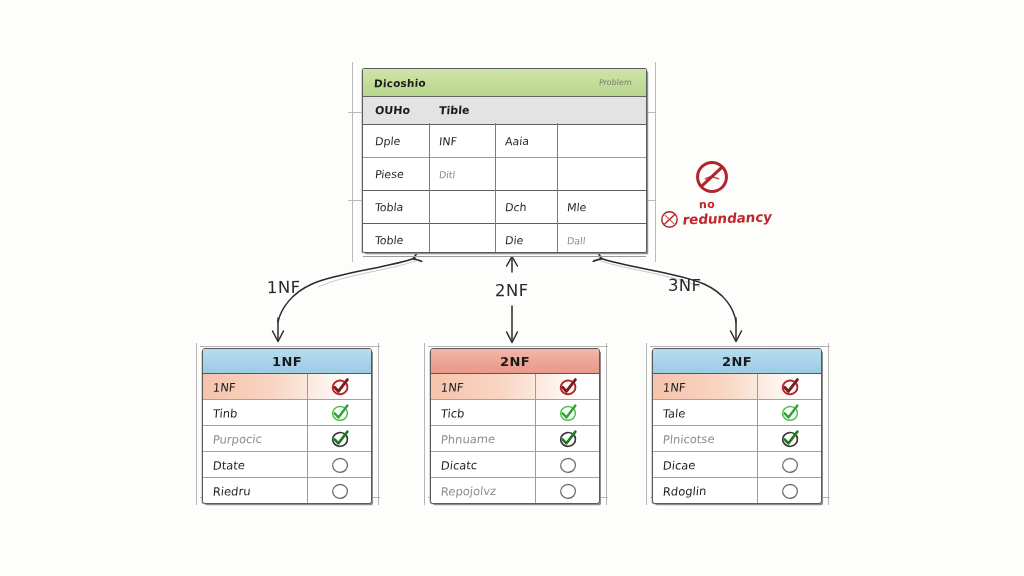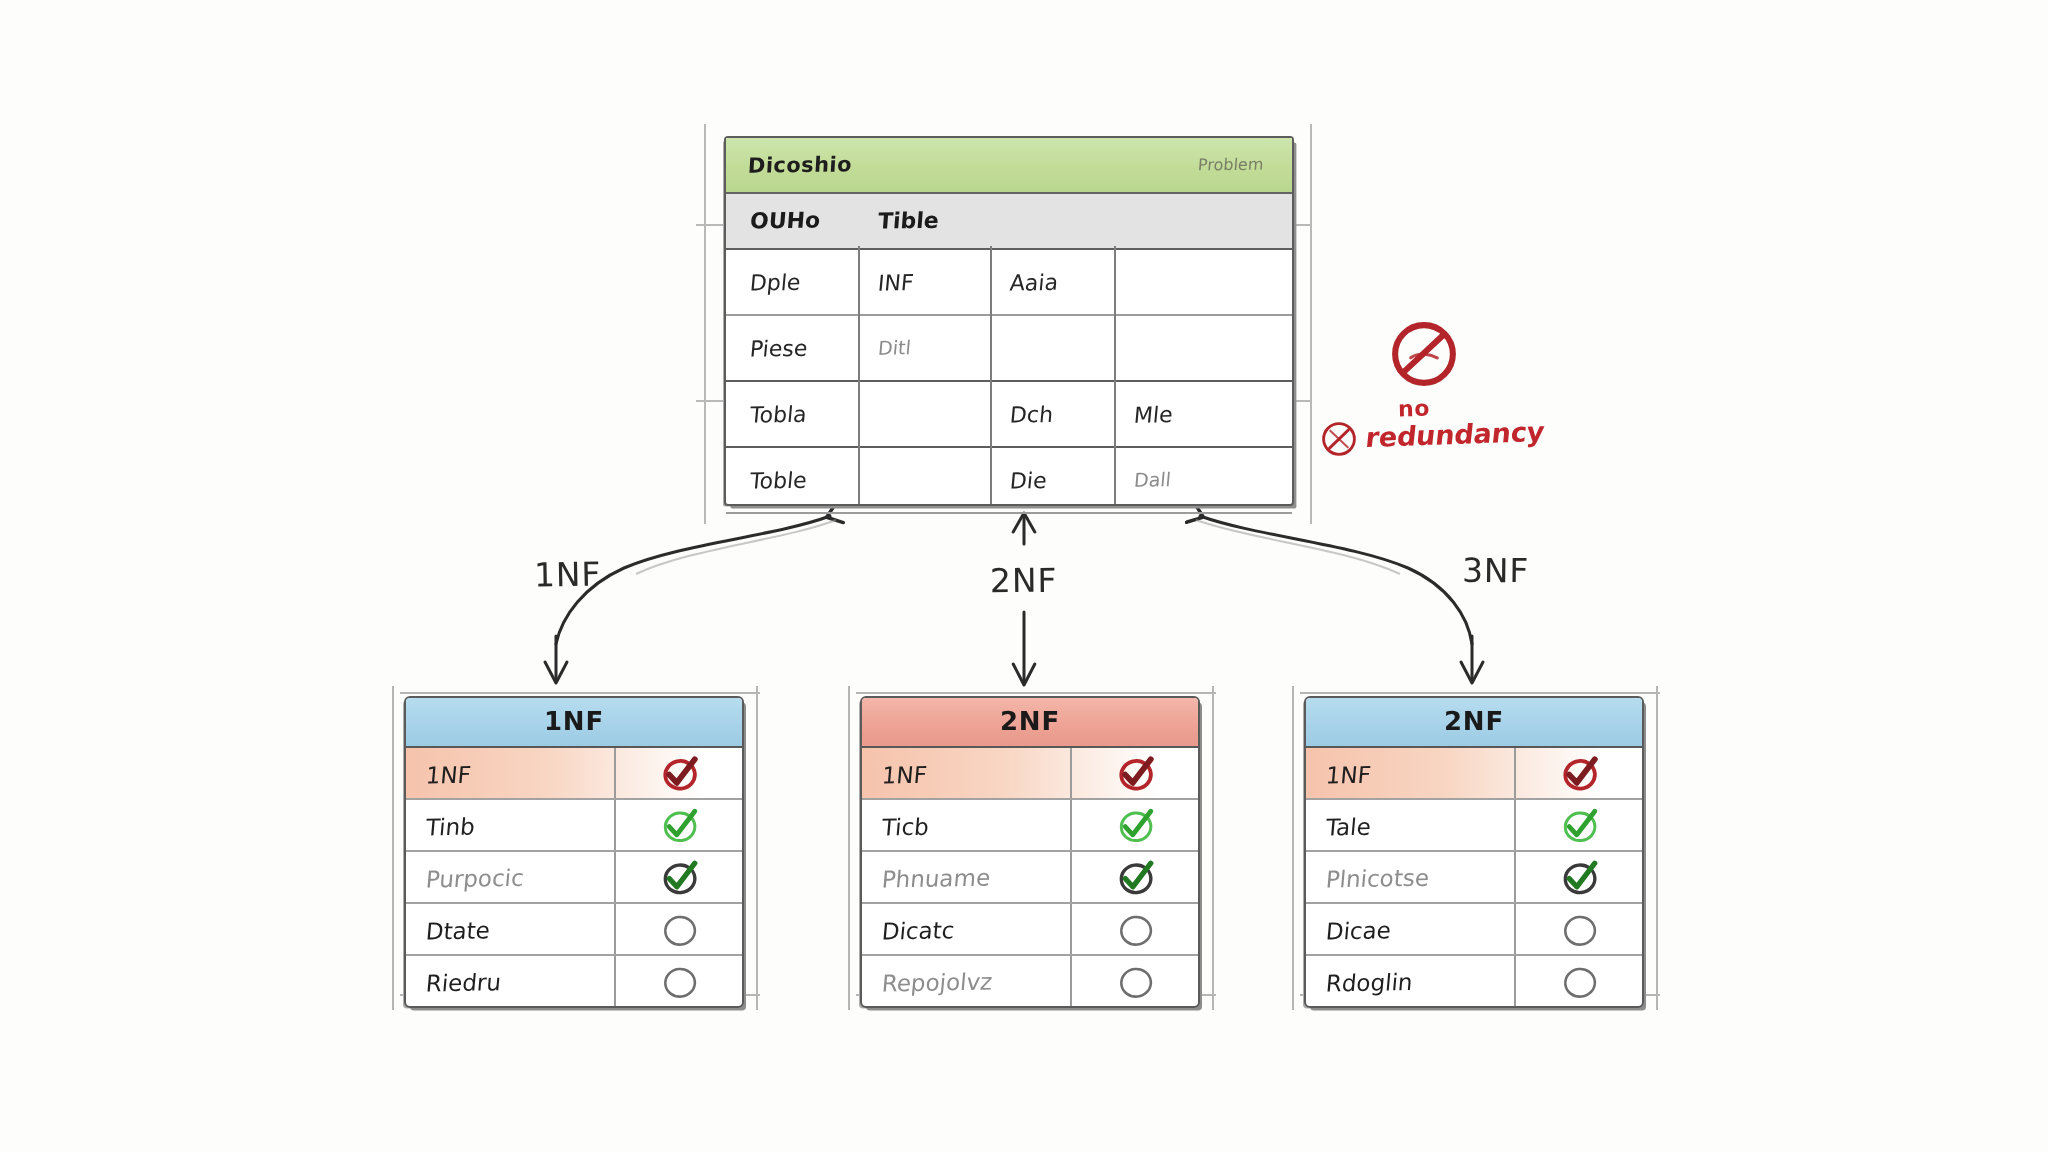--- a/index.html
+++ b/index.html
@@ -154,21 +154,21 @@
   
   .arrow-label {
     position: absolute;
     font-size: 16.5px;
     color: #2a2a2a;
     font-family: "DejaVu Sans", sans-serif;
     letter-spacing: 0.4px;
   }
   #label-1nf { left: 267px; top: 278px; transform: rotate(-1deg); }
   #label-2nf { left: 495px; top: 281px; transform: rotate(-0.5deg); }
-  #label-3nf { left: 731px; top: 276px; transform: rotate(0.5deg); }
+  #label-3nf { left: 668px; top: 276px; transform: rotate(0.5deg); }
 
   
   .nf-card {
     position: absolute;
     top: 348px;
     width: 168px;
     background: #ffffff;
     border: 1.5px solid #5a5a5a;
     border-radius: 3px;
     box-shadow: 2px 2.2px 0 -1px #8d8d8d,

